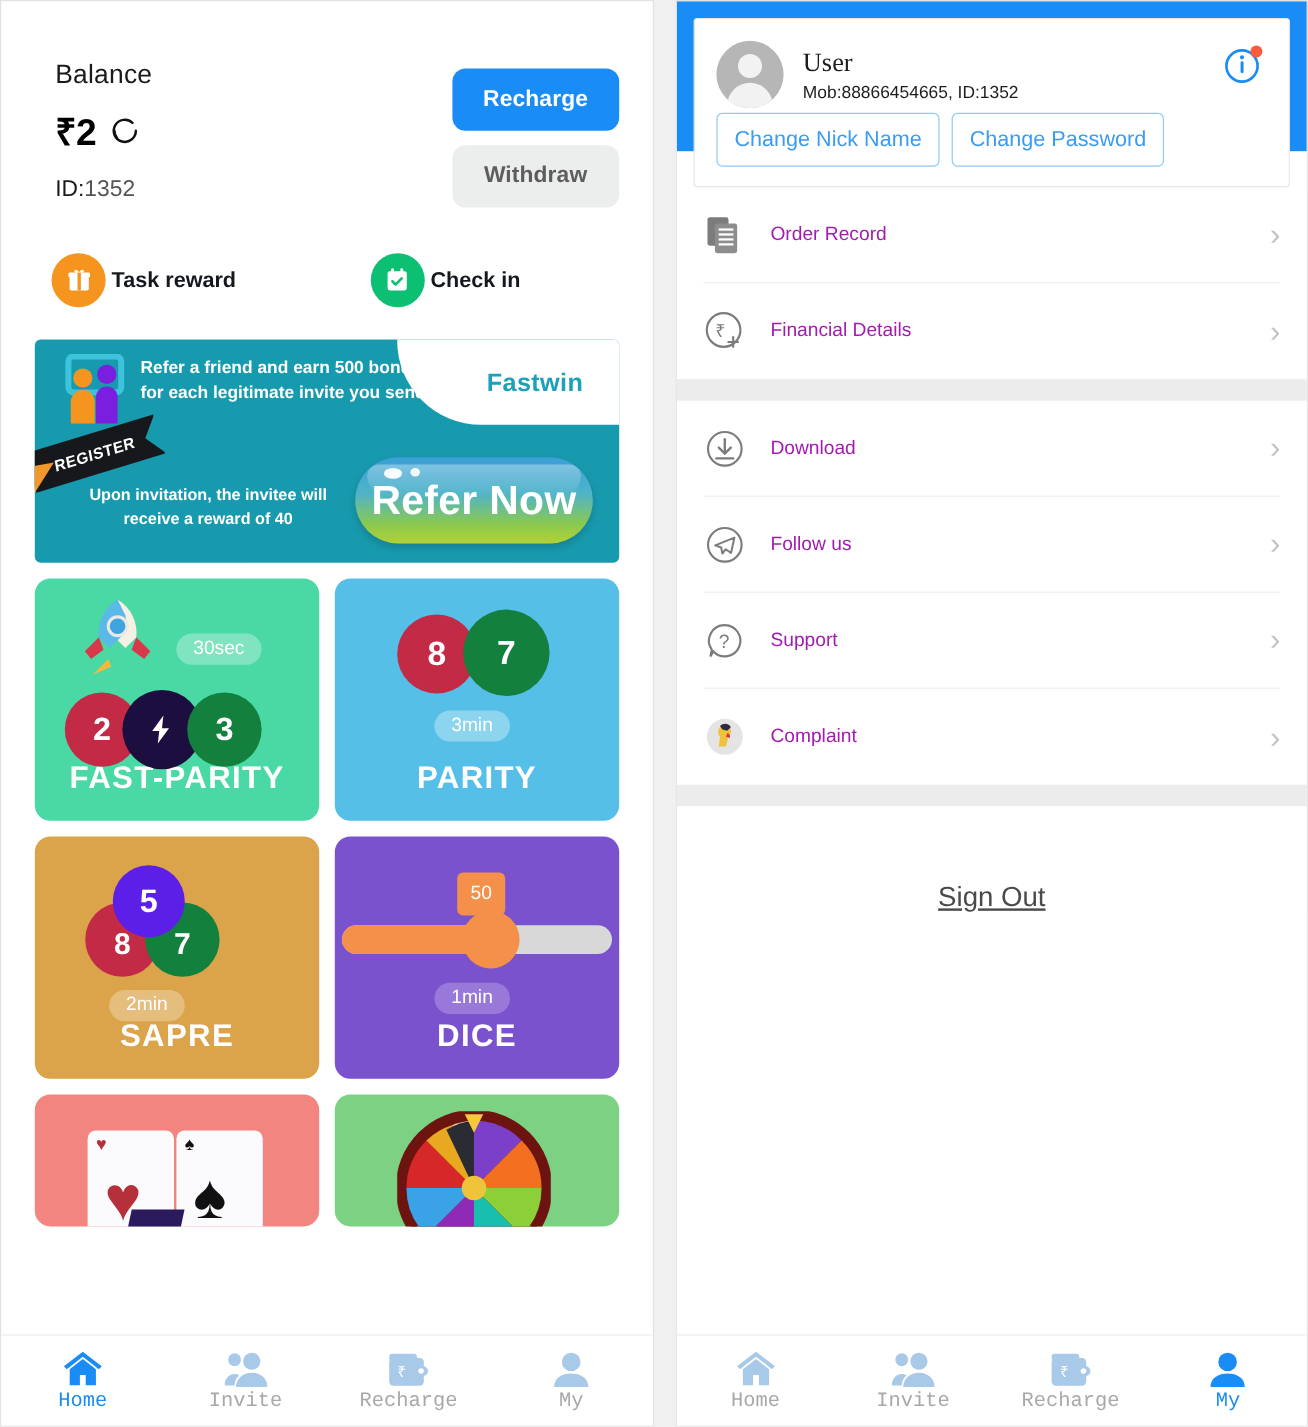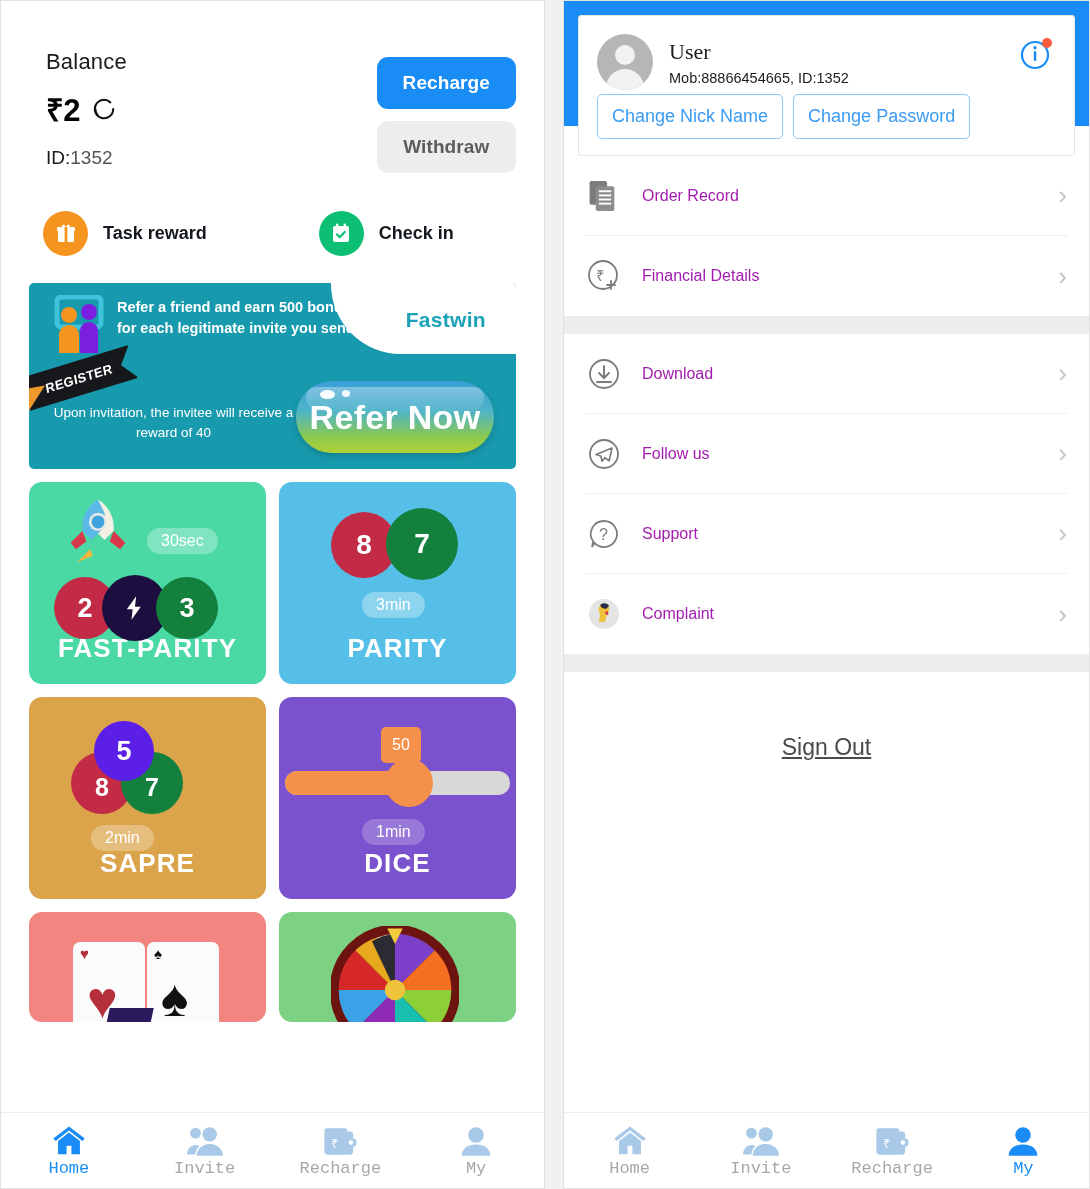--- a/index.html
+++ b/index.html
@@ -51,21 +51,21 @@
   .btn-withdraw {
     background: #eceded; color: #5d5d5d; border: none;
     font-size: 19px; font-weight: 700;
     padding: 15px 26px; border-radius: 11px;
     font-family: "Liberation Sans", sans-serif; cursor: pointer;
     letter-spacing: .1px;
   }
 
   
   .quick-row { display: flex; padding: 0 0 0 42px; margin-top: 2px; height: 80px; align-items: center; }
-  .quick-item { display: flex; align-items: center; gap: 15px; cursor: pointer; }
+  .quick-item { display: flex; align-items: center; gap: 5px; cursor: pointer; }
   .quick-item:nth-child(2) { margin-left: 112px; }
   .quick-circle { width: 45px; height: 45px; border-radius: 50%; display: flex; align-items: center; justify-content: center; flex: none; }
   .quick-circle.orange { background: #f59520; }
   .quick-circle.green { background: #0cbf72; }
   .quick-label { font-size: 18px; font-weight: 700; color: #14181f; }
 
   
   .banner {
     position: relative; margin: 10px 28px 0 28px; height: 186px;
     background: #189aae; border-radius: 5px; overflow: hidden;
@@ -79,21 +79,21 @@
     position: absolute; right: 30px; top: 25px;
     font-size: 21px; font-weight: 700; color: #1ba2b8; letter-spacing: .3px;
   }
   .banner-head {
     position: absolute; left: 88px; top: 14px;
     font-size: 14.5px; font-weight: 700; color: #fff; line-height: 1.42; width: 255px;
   }
   .banner-people { position: absolute; left: 18px; top: 12px; }
   .banner-sub {
     position: absolute; left: 22px; top: 120px;
-    font-size: 13.5px; font-weight: 400; color: #fff; line-height: 1.45;
+    font-size: 13.5px; font-weight: 700; color: #fff; line-height: 1.45;
     width: 245px; text-align: center;
   }
   .ribbon {
     position: absolute; left: -6px; top: 78px; width: 112px; height: 34px;
     background: #16181c; transform: rotate(-17deg);
     display: flex; align-items: center; justify-content: center;
   }
   .ribbon span {
     color: #fff; font-size: 13px; font-weight: 700; letter-spacing: .4px;
     transform: skewX(-6deg);

